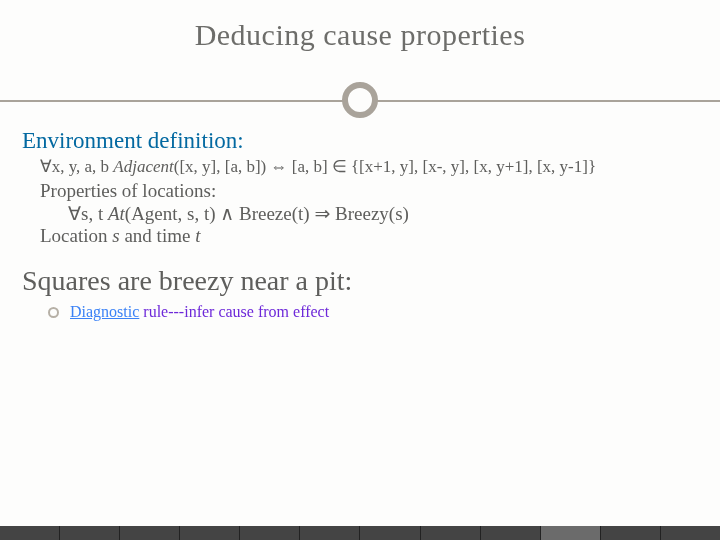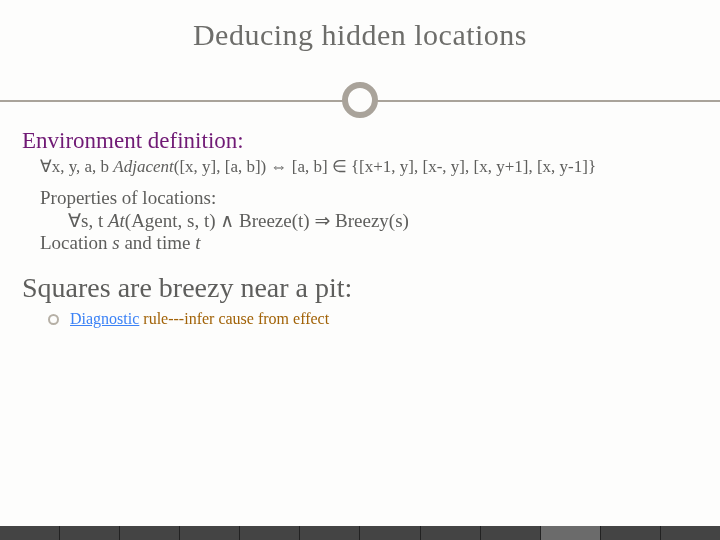--- a/index.html
+++ b/index.html
@@ -52,28 +52,28 @@
     border: 6px solid #a9a39a;
     border-radius: 50%;
     background: #fdfdfc;
   }
   .content {
     margin-top: 10px;
     color: #5e5e5c;
   }
   .h2 {
     font-size: 23px;
-    color: #701a75;
+    color: #0369a1;
     font-weight: normal;
     margin-bottom: 2px;
   }
   .formula {
     font-size: 17px;
     margin-left: 18px;
-    margin-bottom: 10px;
+    margin-bottom: 3px;
     color: #5e5e5c;
   }
   .block {
     margin-left: 18px;
     font-size: 19px;
     color: #5e5e5c;
   }
   .sub {
     margin-left: 28px;
   }
@@ -97,21 +97,21 @@
   .bullet-icon {
     position: absolute;
     left: 0;
     top: 4px;
     width: 11px;
     height: 11px;
     border: 2px solid #b6b0a6;
     border-radius: 50%;
   }
   .rule-label { color: #3b82f6; text-decoration: underline; }
-  .rule-rest { color: #a16207; }
+  .rule-rest { color: #6d28d9; }
   .rule-formula {
     color: #5e5e5c;
     margin-top: 1px;
   }
   .nav-strip {
     position: absolute;
     left: 0;
     bottom: 0;
     width: 100%;
     height: 14px;
@@ -125,21 +125,21 @@
   }
   .nav-strip div.active { background: #6b6b6b; }
   .nav-strip div:last-child { border-right: none; }
 </style>
 </head>
 <body>
 
 <div class="slide">
 
   <div class="title-wrap">
-    <div class="title">Deducing hidden locations</div>
+    <div class="title">Deducing cause properties</div>
     <div class="rule-area">
       <div class="rule-line"></div>
       <div class="rule-circle"></div>
     </div>
   </div>
 
   <div class="content">
 
     <div class="h2">Environment definition:</div>
     <div class="formula">

